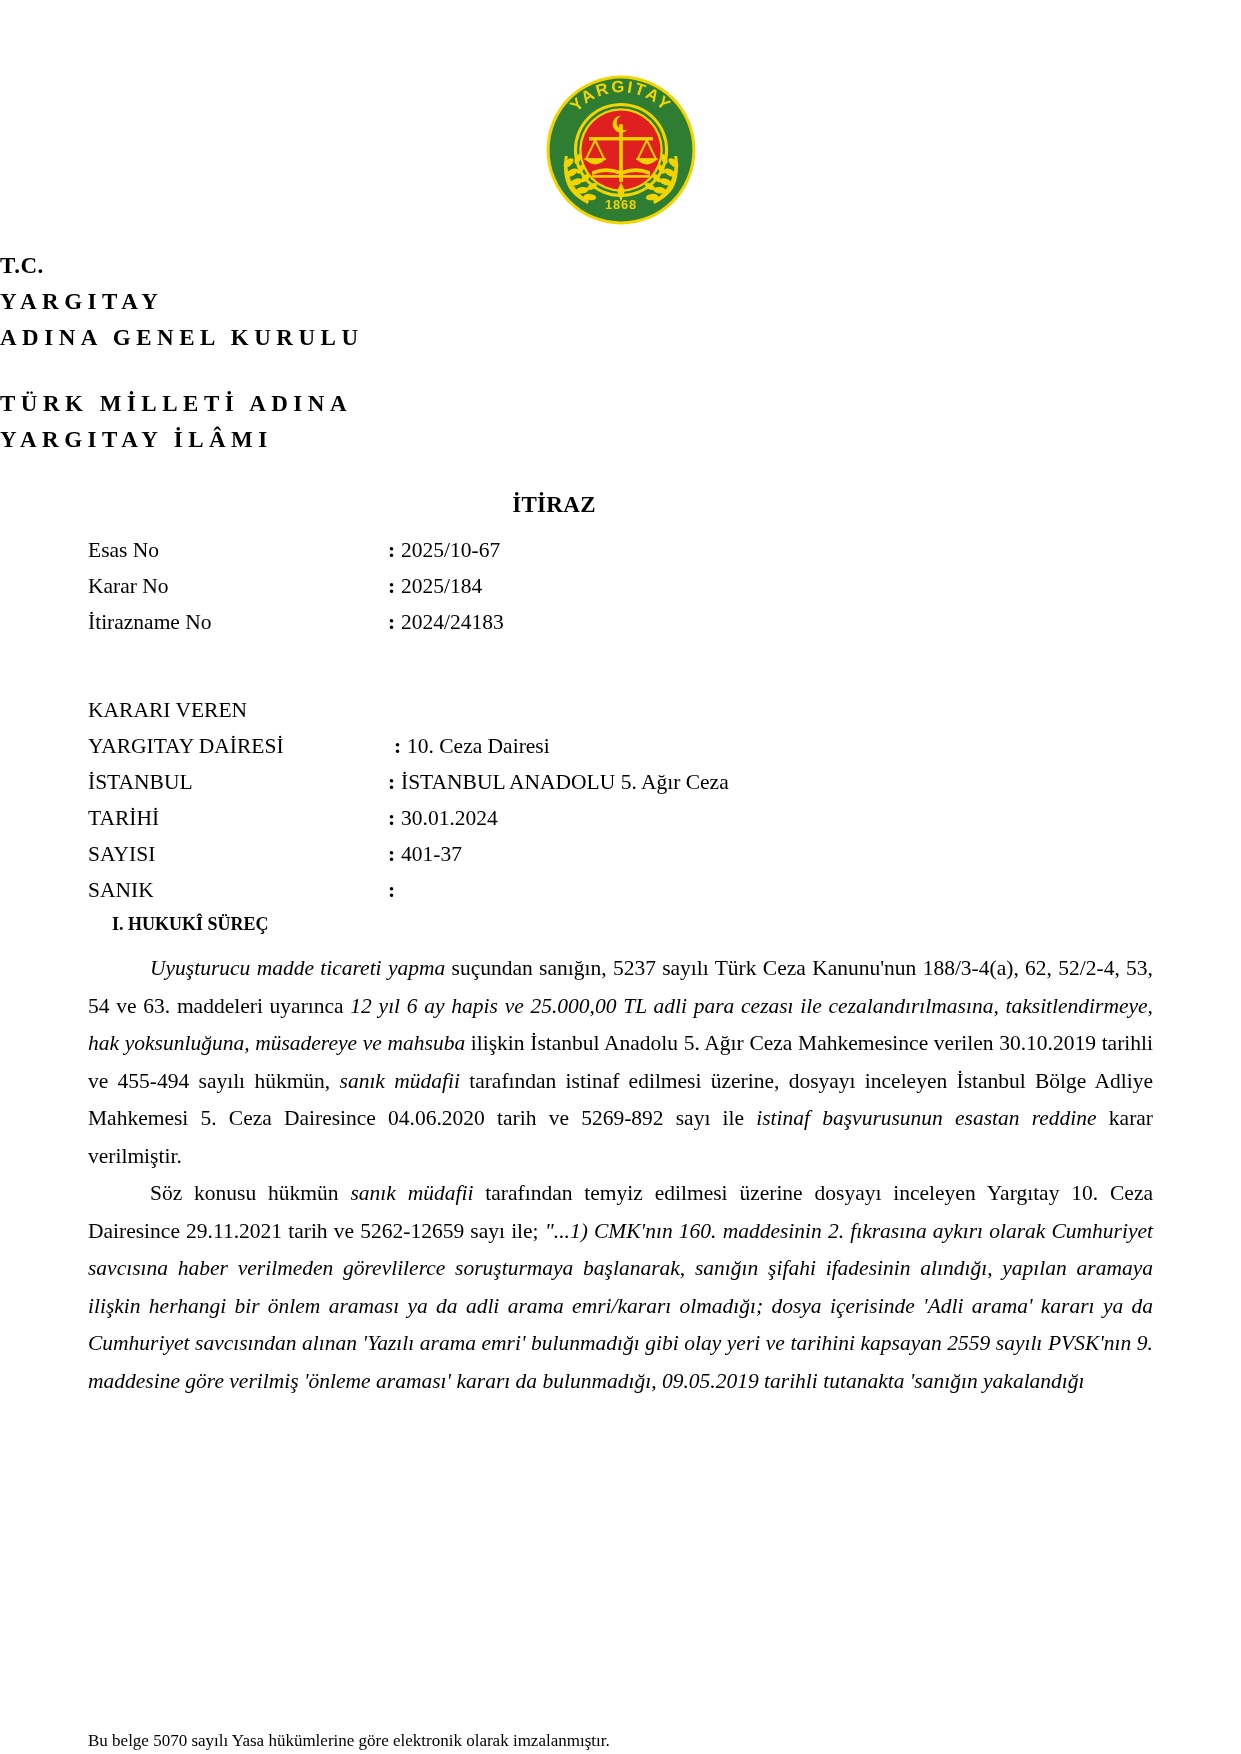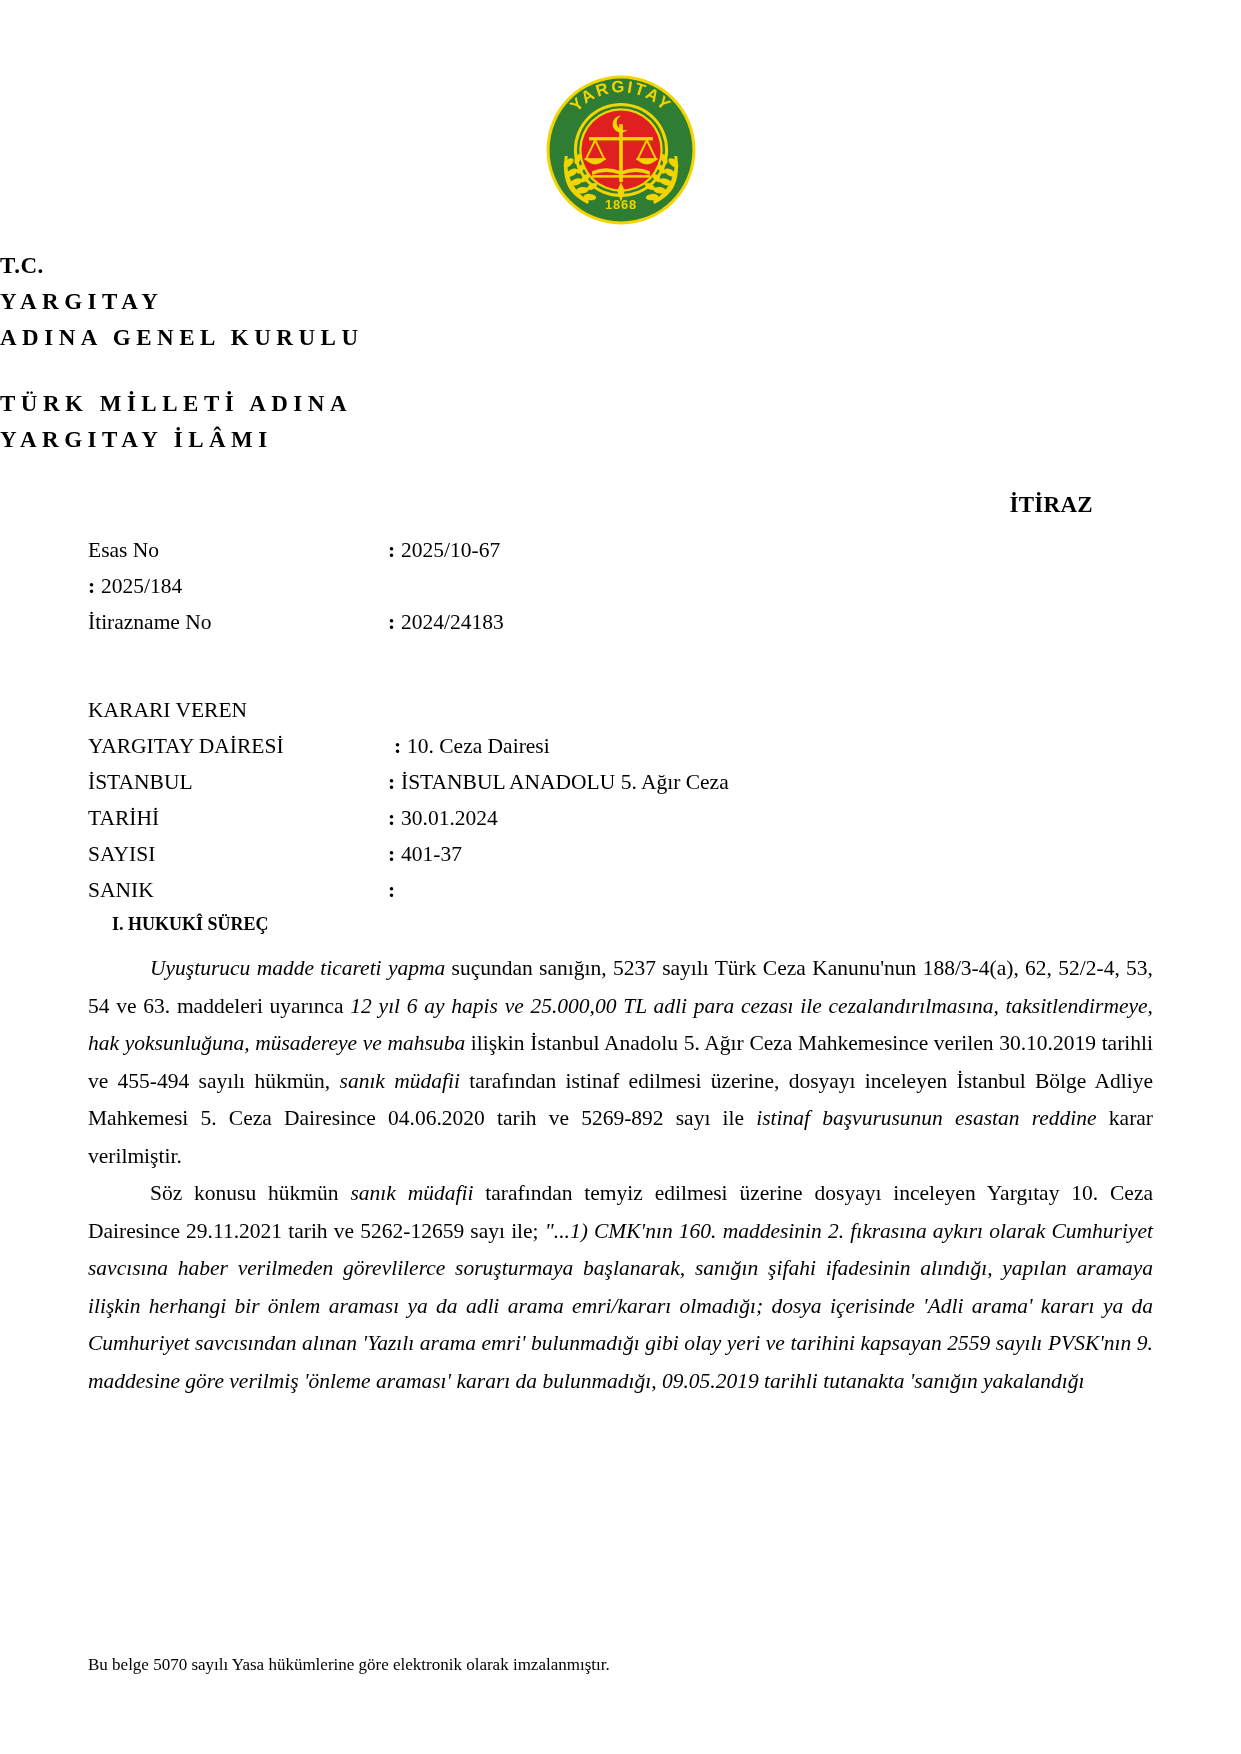--- a/index.html
+++ b/index.html
@@ -51,21 +51,21 @@
     font-size: 23px;
     line-height: 36px;
     letter-spacing: 5.5px;
   }
   .hdr-gap { height: 30px; }
 
   
   .itiraz-row {
     margin-top: 34px;
     padding-right: 148px;
-    text-align: right;
+    text-align: center;
     padding-left: 15px;
   }
   .itiraz {
     font-weight: bold;
     font-size: 23px;
     letter-spacing: 0.3px;
   }
 
   
   .info-block {
@@ -118,21 +118,21 @@
     font-size: 21.5px;
     line-height: 37.5px;
     font-family: Liberation Serif, serif;
   }
   p.para i, p.para em { font-style: italic; }
 
   
   .footer {
     position: absolute;
     left: 88px;
-    top: 1654px;
+    top: 1730px;
     font-size: 17px;
     line-height: 22px;
     white-space: nowrap;
     font-family: Liberation Serif, serif;
   }
 </style>
 </head>
 <body>
 
 <div class="page">
@@ -229,20 +229,21 @@
     <span class="itiraz">İTİRAZ</span>
   </div>
 
   <div class="info-block">
     <div class="info-row">
       <span class="info-label">Esas No</span>
       <span class="info-colon">:</span>
       <span class="info-value">2025/10-67</span>
     </div>
     <div class="info-row">
+      <span class="info-label">Karar No</span>
       <span class="info-colon">:</span>
       <span class="info-value">2025/184</span>
     </div>
     <div class="info-row">
       <span class="info-label">İtirazname No</span>
       <span class="info-colon">:</span>
       <span class="info-value">2024/24183</span>
     </div>
   </div>
 

